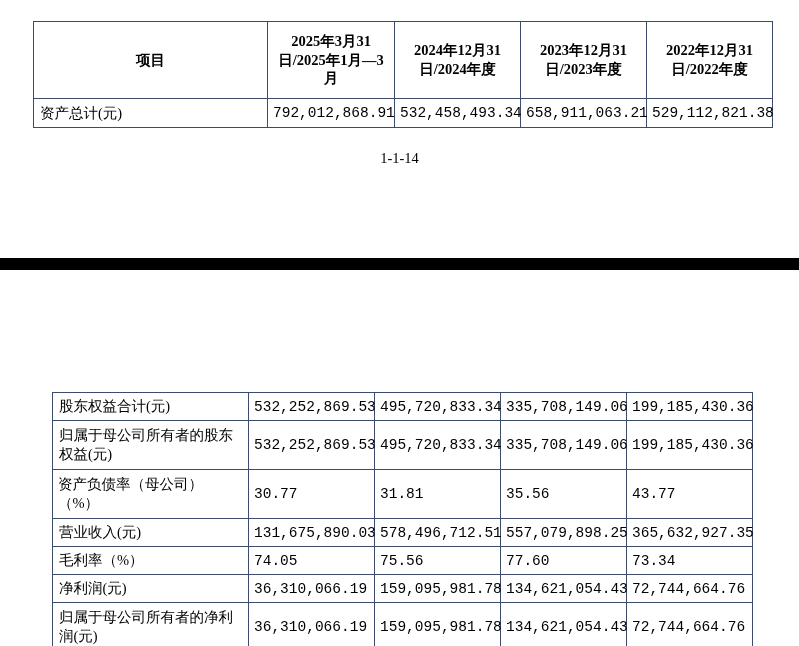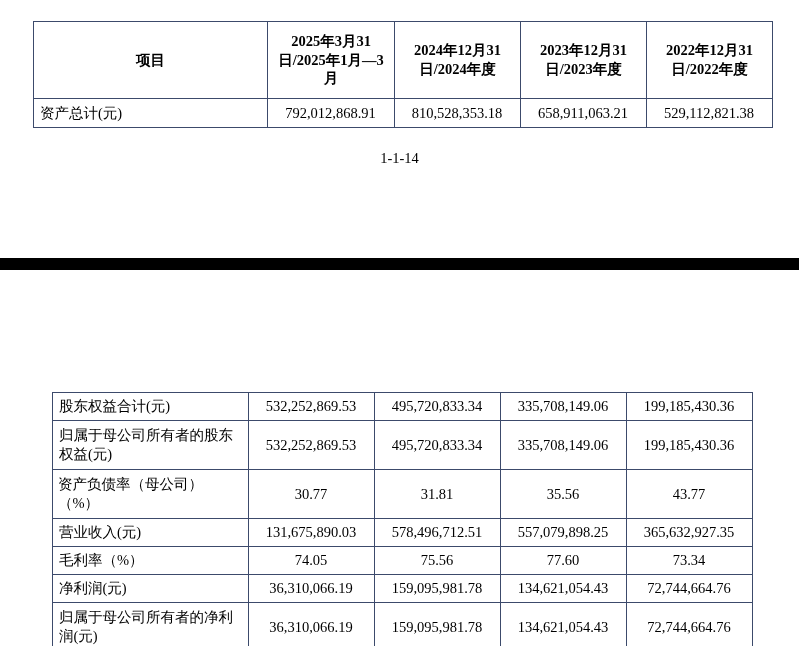--- a/index.html
+++ b/index.html
@@ -36,23 +36,23 @@
     text-align: center;
     line-height: 1.28;
     font-size: 14.5px;
   }
   .tbl .lbl {
     text-align: left;
     padding-left: 6px;
     line-height: 1.3;
   }
   .tbl .num {
-    text-align: center;
+    text-align: left;
     padding-right: 6px;
-    font-family: Liberation Serif, serif;
+    font-family: Liberation Mono, monospace;
     white-space: nowrap;
   }
   .tbl .lbl-center {
     text-align: left;
     line-height: 1.3;
   }
 
   #table-top {
     position: absolute;
     left: 33px;
@@ -119,21 +119,21 @@
       <tr class="header-row">
         <td class="hdr">项目</td>
         <td class="hdr">2025年3月31日/2025年1月—3月</td>
         <td class="hdr">2024年12月31日/2024年度</td>
         <td class="hdr">2023年12月31日/2023年度</td>
         <td class="hdr">2022年12月31日/2022年度</td>
       </tr>
       <tr class="data-row">
         <td class="lbl">资产总计(元)</td>
         <td class="num">792,012,868.91</td>
-        <td class="num">810,528,353.18</td>
+        <td class="num">532,458,493.34</td>
         <td class="num">658,911,063.21</td>
         <td class="num">529,112,821.38</td>
       </tr>
     </tbody>
   </table>
 
   <div class="page-number">1-1-14</div>
 
   <div class="band"></div>
 

